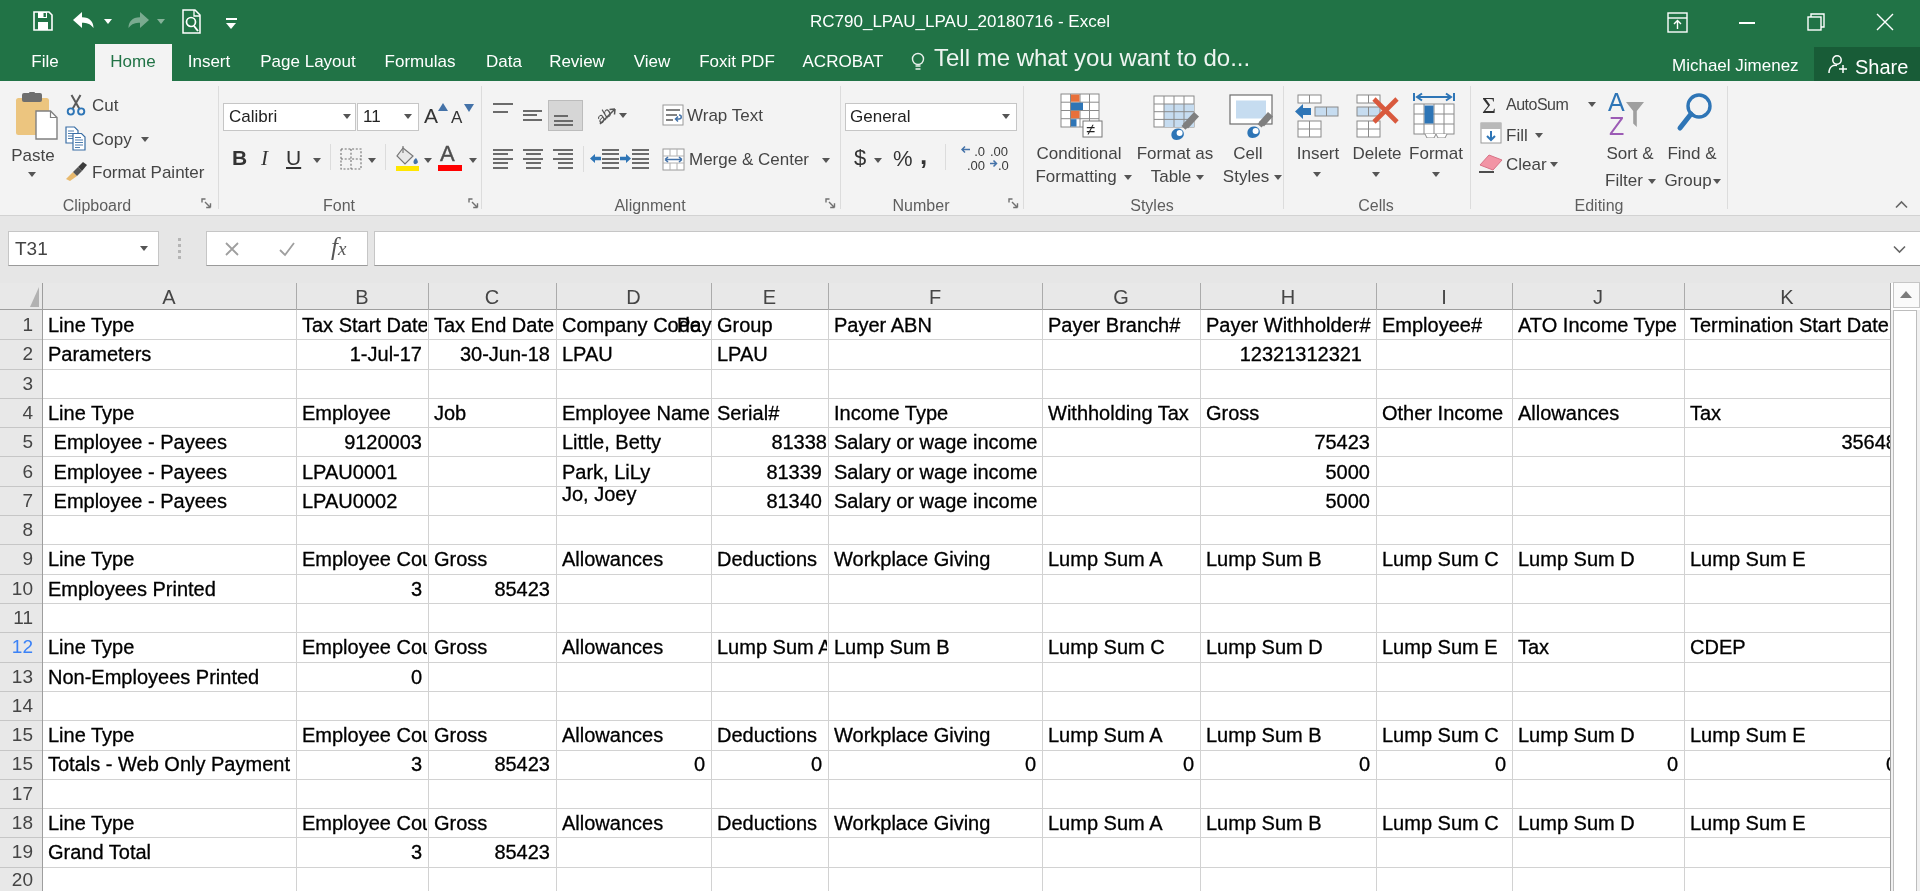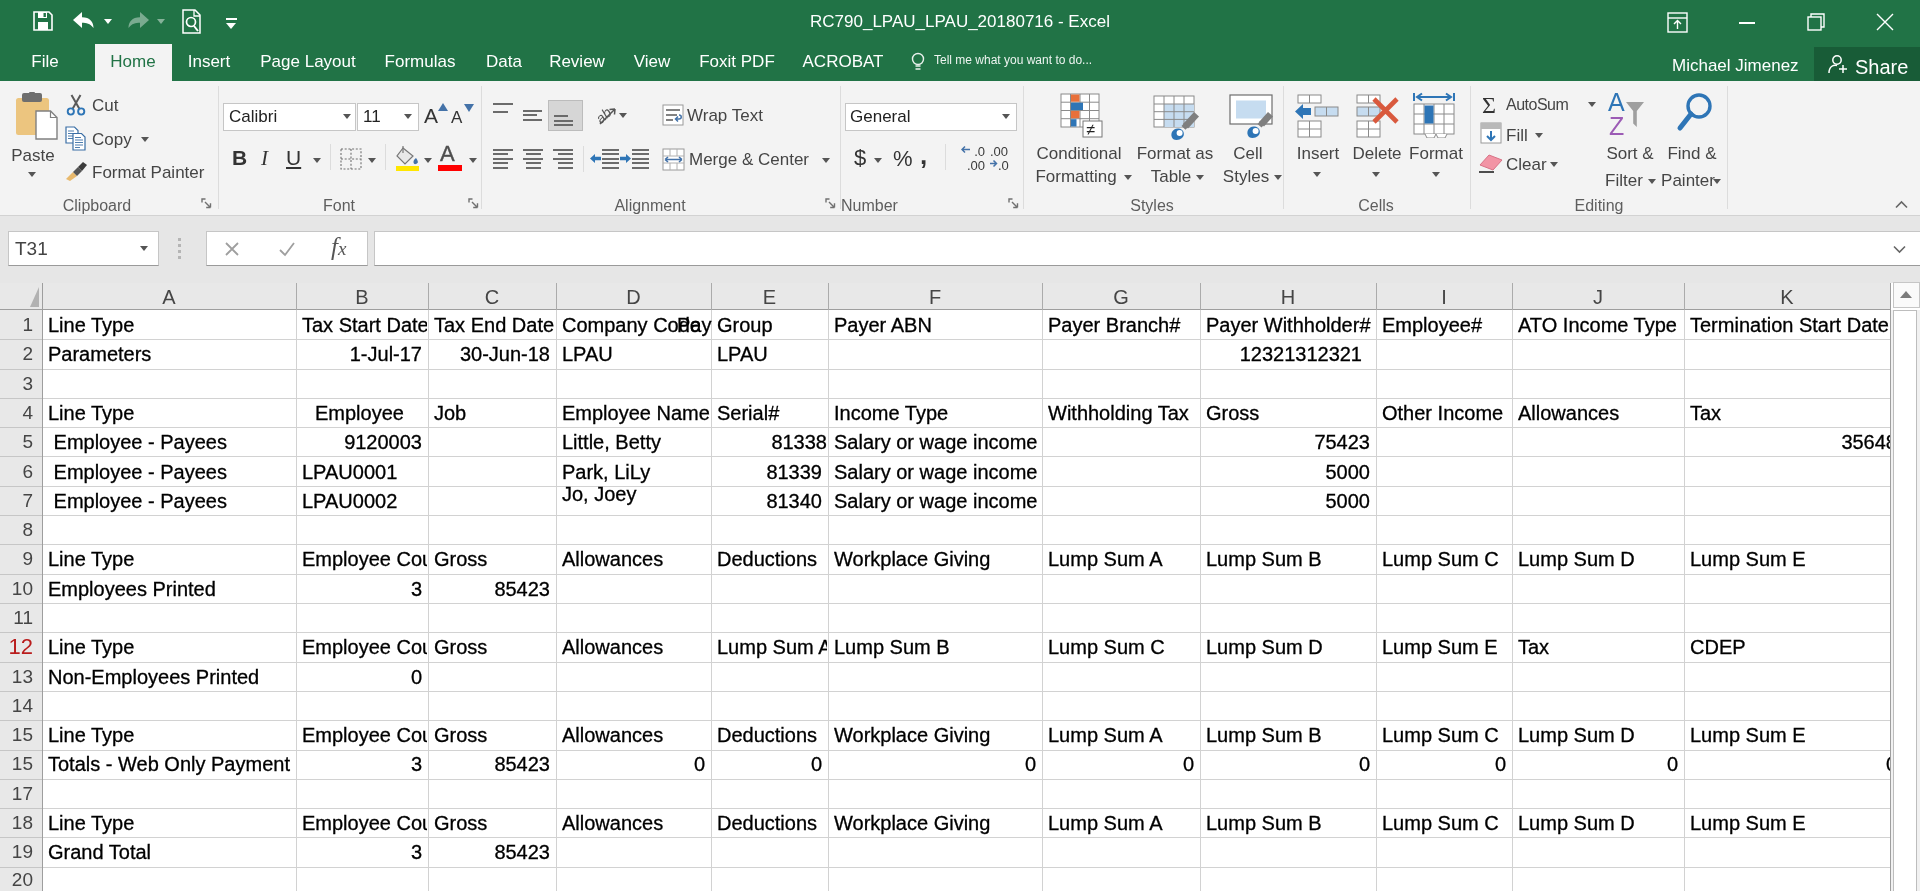--- a/index.html
+++ b/index.html
@@ -59,41 +59,41 @@
 <div class="ab" style="left:340px;top:52px;width:160px;text-align:center;font-size:17px;color:#fff">Formulas</div>
 <div class="ab" style="left:424px;top:52px;width:160px;text-align:center;font-size:17px;color:#fff">Data</div>
 <div class="ab" style="left:497px;top:52px;width:160px;text-align:center;font-size:17px;color:#fff">Review</div>
 <div class="ab" style="left:572px;top:52px;width:160px;text-align:center;font-size:17px;color:#fff">View</div>
 <div class="ab" style="left:657px;top:52px;width:160px;text-align:center;font-size:17px;color:#fff">Foxit PDF</div>
 <div class="ab" style="left:763px;top:52px;width:160px;text-align:center;font-size:17px;color:#fff">ACROBAT</div>
 <svg class="ab" style="left:910px;top:52px" width="16" height="22" viewBox="0 0 16 22">
     <circle cx="8" cy="7" r="5.5" fill="none" stroke="rgba(255,255,255,.9)" stroke-width="1.4"></circle>
     <path d="M5.5 14 h5 M5.5 17 h5" stroke="rgba(255,255,255,.9)" stroke-width="1.4"></path>
   </svg>
-<div class="ab" style="left:934px;top:53px;font-size:12px;color:rgba(255,255,255,.92)">Tell me what you want to do...</div>
+<div class="ab" style="left:934px;top:44px;font-size:24px;color:rgba(255,255,255,.92)">Tell me what you want to do...</div>
 <div class="ab" style="left:1672px;top:56px;font-size:17px;color:#fff">Michael Jimenez</div>
 <div class="ab" style="left:1814px;top:47px;width:106px;height:34px;background:#185c37"></div>
 <svg class="ab" style="left:1826px;top:52px" width="24" height="24" viewBox="0 0 24 24">
     <circle cx="11" cy="8" r="4.2" fill="none" stroke="#fff" stroke-width="1.5"></circle>
     <path d="M3 21 C3 14 8 12.5 11 13.5" fill="none" stroke="#fff" stroke-width="1.5"></path>
     <path d="M17 13 v8 M13 17 h8" stroke="#fff" stroke-width="1.5"></path>
   </svg>
 <div class="ab" style="left:1855px;top:56px;font-size:20px;color:#fff">Share</div>
 <div class="ab" style="left:0;top:81px;width:1920px;height:135px;background:#f3f3f3;border-bottom:1px solid #d2d2d2"></div>
 <div class="ab" style="left:218px;top:86px;width:1px;height:123px;background:#dcdcdc"></div>
 <div class="ab" style="left:481px;top:86px;width:1px;height:123px;background:#dcdcdc"></div>
 <div class="ab" style="left:840px;top:86px;width:1px;height:123px;background:#dcdcdc"></div>
 <div class="ab" style="left:1023px;top:86px;width:1px;height:123px;background:#dcdcdc"></div>
 <div class="ab" style="left:1283px;top:86px;width:1px;height:123px;background:#dcdcdc"></div>
 <div class="ab" style="left:1470px;top:86px;width:1px;height:123px;background:#dcdcdc"></div>
 <div class="ab" style="left:1727px;top:86px;width:1px;height:123px;background:#dcdcdc"></div>
 <div class="gl" style="left:17px;top:197px;width:160px;text-align:center;">Clipboard</div>
 <div class="gl" style="left:259px;top:197px;width:160px;text-align:center;">Font</div>
 <div class="gl" style="left:570px;top:197px;width:160px;text-align:center;">Alignment</div>
-<div class="gl" style="left:841px;top:197px;width:160px;">Number</div>
+<div class="gl" style="left:841px;top:197px;width:160px;text-align:center;">Number</div>
 <div class="gl" style="left:1072px;top:197px;width:160px;text-align:center;">Styles</div>
 <div class="gl" style="left:1296px;top:197px;width:160px;text-align:center;">Cells</div>
 <div class="gl" style="left:1519px;top:197px;width:160px;text-align:center;">Editing</div>
 <svg class="ab" style="left:201px;top:198px" width="11" height="11" viewBox="0 0 11 11">
     <path d="M1 4.5 V1 H4.5" fill="none" stroke="#717171" stroke-width="1.4"></path>
     <path d="M4 4 L9.2 9.2 M9.5 9.5 V5.2 M9.5 9.5 H5.2" fill="none" stroke="#717171" stroke-width="1.4"></path>
   </svg>
 <svg class="ab" style="left:468px;top:198px" width="11" height="11" viewBox="0 0 11 11">
     <path d="M1 4.5 V1 H4.5" fill="none" stroke="#717171" stroke-width="1.4"></path>
     <path d="M4 4 L9.2 9.2 M9.5 9.5 V5.2 M9.5 9.5 H5.2" fill="none" stroke="#717171" stroke-width="1.4"></path>
@@ -337,21 +337,21 @@
     <path d="M18 11 L36 11 L28.8 20 L28.8 36 L25.2 32.5 L25.2 20 z" fill="#9f9f9f"></path>
   </svg>
 <div class="ab rbtxt" style="left:1580px;top:144px;width:100px;text-align:center;">Sort &amp;</div>
 <div class="ab rbtxt" style="left:1574px;top:171px;width:100px;text-align:center;">Filter</div>
 <div class="ab dd" style="left:1648px;top:179px;"></div>
 <svg class="ab" style="left:1676px;top:92px" width="40" height="44" viewBox="0 0 40 44">
     <circle cx="23" cy="14" r="11" fill="none" stroke="#2e75b6" stroke-width="3.4"></circle>
     <path d="M15 22 L4 36" stroke="#2e75b6" stroke-width="5" stroke-linecap="round"></path>
   </svg>
 <div class="ab rbtxt" style="left:1642px;top:144px;width:100px;text-align:center;">Find &amp;</div>
-<div class="ab rbtxt" style="left:1638px;top:171px;width:100px;text-align:center;">Painter</div>
+<div class="ab rbtxt" style="left:1638px;top:171px;width:100px;text-align:center;">Group</div>
 <div class="ab dd" style="left:1713px;top:179px;"></div>
 <div class="ab" style="left:0;top:216px;width:1920px;height:67px;background:#e6e6e6"></div>
 <div class="ab" style="left:8px;top:231px;width:151px;height:35px;background:#fff;border:1px solid #c6c6c6;border-bottom-color:#9a9a9a;color:#444;line-height:33px;padding-left:6px;font-size:19px">T31</div>
 <div class="ab dd" style="left:140px;top:246px;"></div>
 <div class="ab" style="left:178px;top:238px;width:3px;height:3px;background:#b5b5b5;box-shadow:0 6px #b5b5b5,0 12px #b5b5b5,0 18px #b5b5b5"></div>
 <div class="ab" style="left:206px;top:231px;width:162px;height:35px;background:#fff;border:1px solid #c6c6c6;border-bottom-color:#9a9a9a"></div>
 <svg class="ab" style="left:224px;top:241px" width="16" height="16" viewBox="0 0 16 16">
     <path d="M2 2 L14 14 M14 2 L2 14" stroke="#9f9f9f" stroke-width="1.8"></path>
   </svg>
 <svg class="ab" style="left:278px;top:241px" width="18" height="16" viewBox="0 0 18 16">
@@ -402,21 +402,21 @@
 <div class="ab" style="left:0;top:487px;width:33px;height:29px;text-align:right;font-size:19px;color:#454545;line-height:28px">7</div>
 <div class="ab" style="left:0;top:515px;width:42px;height:1px;background:#c6c6c6"></div>
 <div class="ab" style="left:0;top:516px;width:33px;height:29px;text-align:right;font-size:19px;color:#454545;line-height:28px">8</div>
 <div class="ab" style="left:0;top:544px;width:42px;height:1px;background:#c6c6c6"></div>
 <div class="ab" style="left:0;top:545px;width:33px;height:29px;text-align:right;font-size:19px;color:#454545;line-height:28px">9</div>
 <div class="ab" style="left:0;top:574px;width:42px;height:1px;background:#c6c6c6"></div>
 <div class="ab" style="left:0;top:575px;width:33px;height:29px;text-align:right;font-size:19px;color:#454545;line-height:28px">10</div>
 <div class="ab" style="left:0;top:603px;width:42px;height:1px;background:#c6c6c6"></div>
 <div class="ab" style="left:0;top:604px;width:33px;height:29px;text-align:right;font-size:19px;color:#454545;line-height:28px">11</div>
 <div class="ab" style="left:0;top:632px;width:42px;height:1px;background:#c6c6c6"></div>
-<div class="ab" style="left:0;top:633px;width:33px;height:29px;text-align:right;font-size:22px;color:#b91c1c;line-height:28px">12</div>
+<div class="ab" style="left:0;top:633px;width:33px;height:29px;text-align:right;font-size:19px;color:#3b82f6;line-height:28px">12</div>
 <div class="ab" style="left:0;top:662px;width:42px;height:1px;background:#c6c6c6"></div>
 <div class="ab" style="left:0;top:663px;width:33px;height:29px;text-align:right;font-size:19px;color:#454545;line-height:28px">13</div>
 <div class="ab" style="left:0;top:691px;width:42px;height:1px;background:#c6c6c6"></div>
 <div class="ab" style="left:0;top:692px;width:33px;height:29px;text-align:right;font-size:19px;color:#454545;line-height:28px">14</div>
 <div class="ab" style="left:0;top:720px;width:42px;height:1px;background:#c6c6c6"></div>
 <div class="ab" style="left:0;top:721px;width:33px;height:29px;text-align:right;font-size:19px;color:#454545;line-height:28px">15</div>
 <div class="ab" style="left:0;top:750px;width:42px;height:1px;background:#c6c6c6"></div>
 <div class="ab" style="left:0;top:750px;width:33px;height:29px;text-align:right;font-size:19px;color:#454545;line-height:28px">15</div>
 <div class="ab" style="left:0;top:779px;width:42px;height:1px;background:#c6c6c6"></div>
 <div class="ab" style="left:0;top:780px;width:33px;height:29px;text-align:right;font-size:19px;color:#454545;line-height:28px">17</div>
@@ -468,21 +468,21 @@
 <div class="cell" style="left:1377px;top:311px;width:134px;height:29px;padding-left:5px">Employee#</div>
 <div class="cell" style="left:1513px;top:311px;width:170px;height:29px;padding-left:5px">ATO Income Type</div>
 <div class="cell" style="left:1685px;top:311px;width:211px;height:29px;padding-left:5px">Termination Start Date</div>
 <div class="cell" style="left:43px;top:340px;width:252px;height:29px;padding-left:5px">Parameters</div>
 <div class="cell r" style="left:297px;top:340px;width:130px;height:29px;padding-right:5px">1-Jul-17</div>
 <div class="cell r" style="left:429px;top:340px;width:126px;height:29px;padding-right:5px">30-Jun-18</div>
 <div class="cell" style="left:557px;top:340px;width:153px;height:29px;padding-left:5px">LPAU</div>
 <div class="cell" style="left:712px;top:340px;width:115px;height:29px;padding-left:5px">LPAU</div>
 <div class="cell r" style="left:1201px;top:340px;width:174px;height:29px;padding-right:13px">12321312321</div>
 <div class="cell" style="left:43px;top:399px;width:252px;height:29px;padding-left:5px">Line Type</div>
-<div class="cell" style="left:310px;top:399px;width:130px;height:29px;padding-left:5px">Employee</div>
+<div class="cell" style="left:297px;top:399px;width:130px;height:29px;padding-left:5px">Employee</div>
 <div class="cell" style="left:429px;top:399px;width:126px;height:29px;padding-left:5px">Job</div>
 <div class="cell" style="left:557px;top:399px;width:153px;height:29px;padding-left:5px">Employee Name</div>
 <div class="cell" style="left:712px;top:399px;width:115px;height:29px;padding-left:5px">Serial#</div>
 <div class="cell" style="left:829px;top:399px;width:212px;height:29px;padding-left:5px">Income Type</div>
 <div class="cell" style="left:1043px;top:399px;width:156px;height:29px;padding-left:5px">Withholding Tax</div>
 <div class="cell" style="left:1201px;top:399px;width:174px;height:29px;padding-left:5px">Gross</div>
 <div class="cell" style="left:1377px;top:399px;width:134px;height:29px;padding-left:5px">Other Income</div>
 <div class="cell" style="left:1513px;top:399px;width:170px;height:29px;padding-left:5px">Allowances</div>
 <div class="cell" style="left:1685px;top:399px;width:211px;height:29px;padding-left:5px">Tax</div>
 <div class="cell" style="left:43px;top:428px;width:252px;height:29px;padding-left:5px">&nbsp;Employee - Payees</div>

